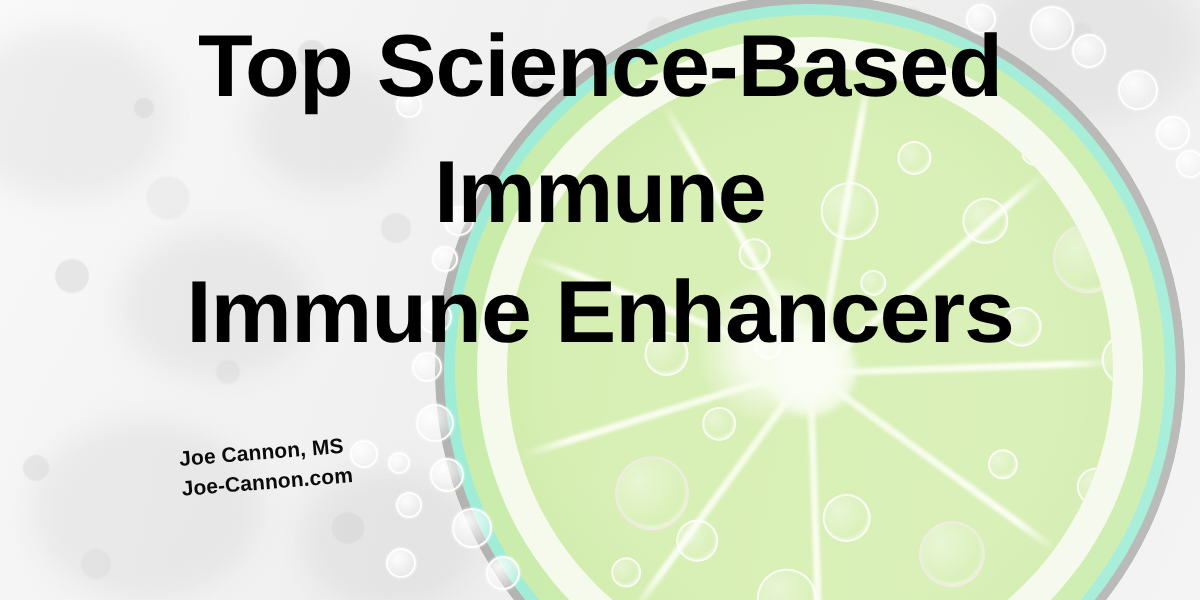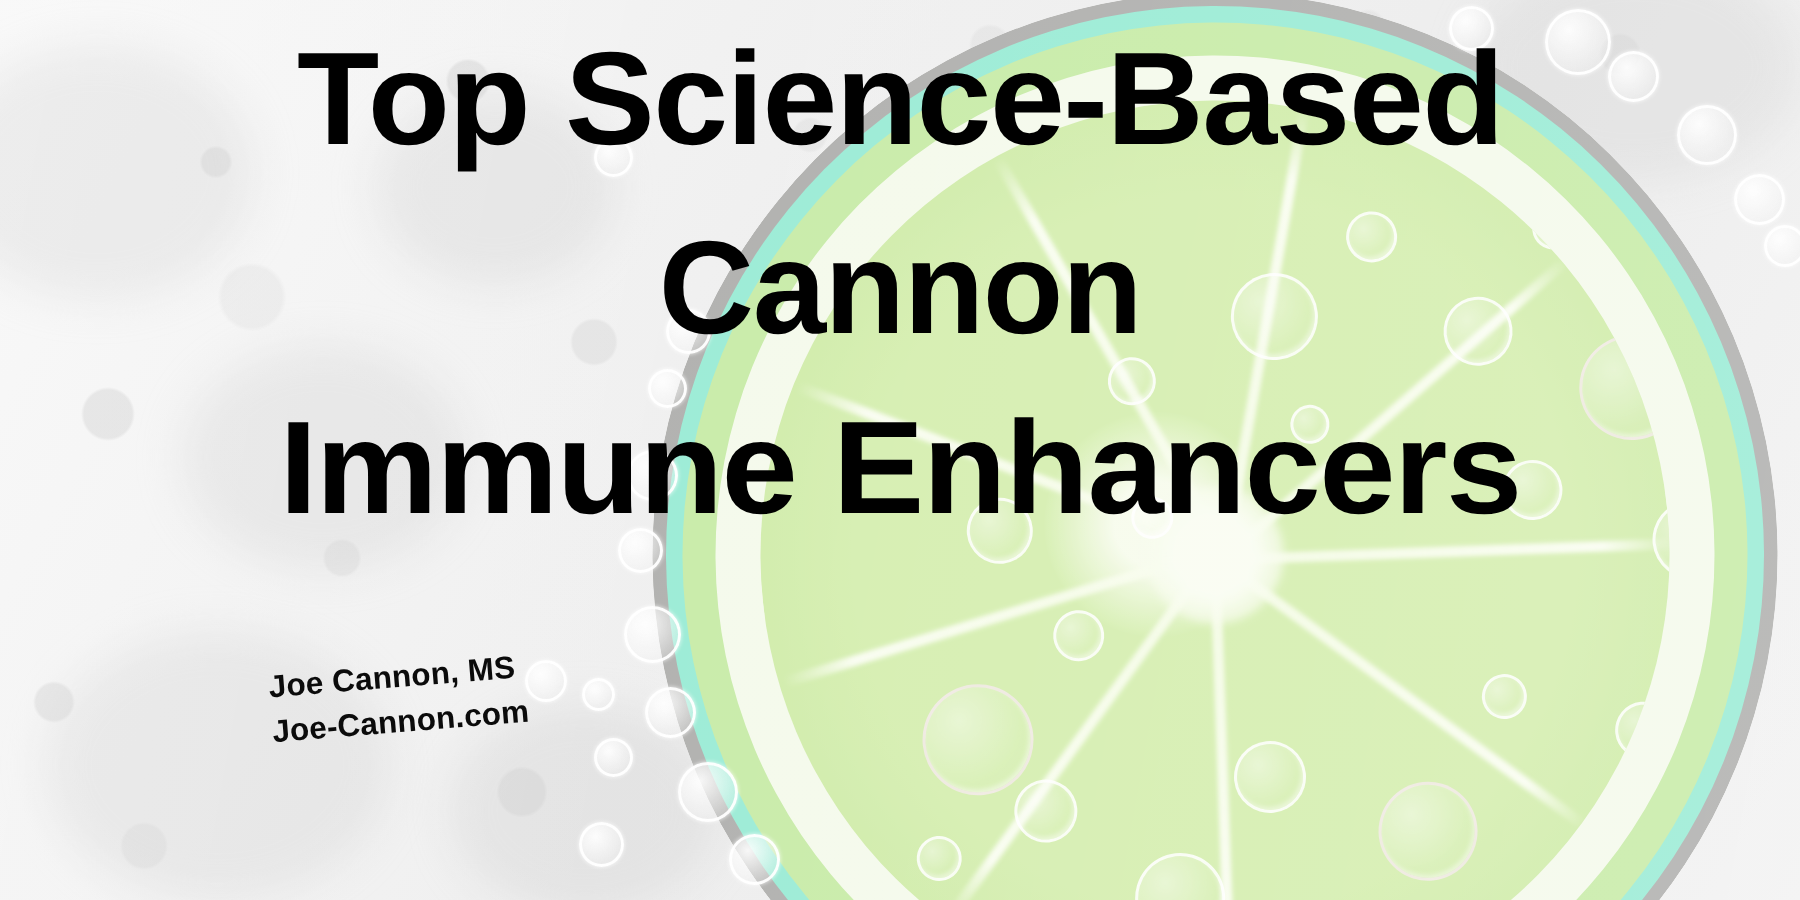--- a/index.html
+++ b/index.html
@@ -273,21 +273,21 @@
   <div class="bg-bub" style="left:396px;  top:492px; width:22px; height:22px;"></div>
   <div class="bg-bub" style="left:386px;  top:548px; width:26px; height:26px;"></div>
   <div class="bg-bub" style="left:388px;  top:452px; width:18px; height:18px;"></div>
   <div class="bg-bub" style="left:396px;  top:92px;  width:22px; height:22px;"></div>
   <div class="bg-bub" style="left:350px;  top:440px; width:24px; height:24px;"></div>
 
   <div class="global-haze"></div>
 
   <div class="title-block">
     <div class="tline tline-1">Top Science-Based</div>
-    <div class="tline tline-2">Cannon</div>
+    <div class="tline tline-2">Immune</div>
     <div class="tline tline-3">Immune Enhancers</div>
   </div>
 
   <div class="byline">
     <div>Joe Cannon, MS</div>
     <div>Joe-Cannon.com</div>
   </div>
 
 </div>
 

